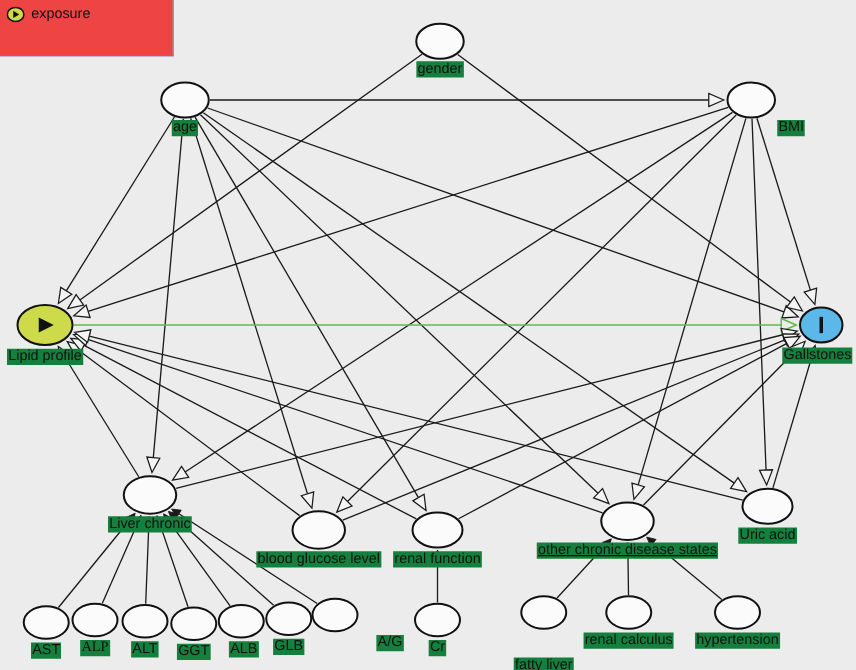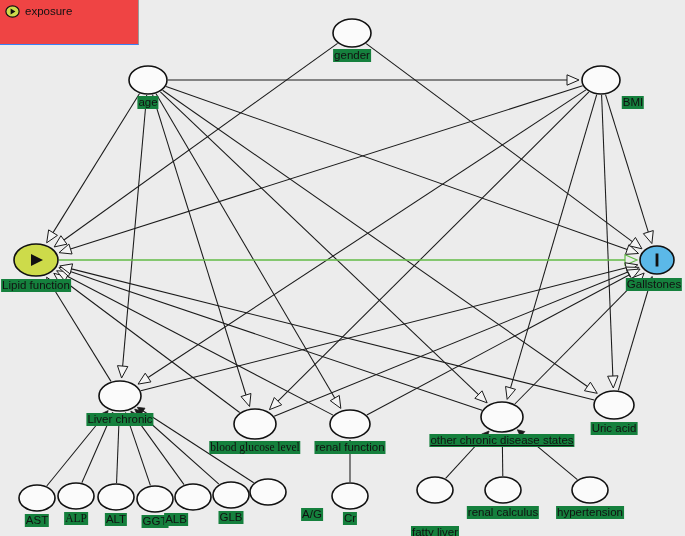--- a/index.html
+++ b/index.html
@@ -244,32 +244,32 @@
         <g>
           <ellipse cx="590" cy="490" rx="18" ry="13" class="node-ellipse plain"></ellipse>
         </g>
       </g>
   </svg>
 
   <div id="label-layer">
       <div class="node-label" style="left: 352px; top: 49px;">gender</div>
       <div class="node-label" style="left: 148px; top: 96px;">age</div>
       <div class="node-label" style="left: 601px; top: 96px; margin-left: 32px;">BMI</div>
-      <div class="node-label" style="left: 36px; top: 279px;">Lipid function</div>
+      <div class="node-label" style="left: 36px; top: 279px;">Lipid profile</div>
       <div class="node-label" style="left: 654px; top: 278px;">Gallstones</div>
       <div class="node-label" style="left: 120px; top: 413px;">Liver chronic</div>
-      <div class="node-label" style="left: 255px; top: 441px; font-family: Liberation Serif, serif;">blood glucose level</div>
+      <div class="node-label" style="left: 255px; top: 441px;">blood glucose level</div>
       <div class="node-label" style="left: 350px; top: 441px;">renal function</div>
       <div class="node-label" style="left: 502px; top: 434px; text-decoration: underline;">other chronic disease states</div>
       <div class="node-label" style="left: 614px; top: 422px;">Uric acid</div>
       <div class="node-label" style="left: 37px; top: 514px;">AST</div>
       <div class="node-label" style="left: 76px; top: 512px; font-family: Liberation Serif, serif;">ALP</div>
       <div class="node-label" style="left: 116px; top: 513px;">ALT</div>
       <div class="node-label" style="left: 155px; top: 515px;">GGT</div>
-      <div class="node-label" style="left: 176px; top: 513px;">ALB</div>
+      <div class="node-label" style="left: 195px; top: 513px;">ALB</div>
       <div class="node-label" style="left: 231px; top: 511px;">GLB</div>
       <div class="node-label" style="left: 268px; top: 508px; margin-left: 44px;">A/G</div>
       <div class="node-label" style="left: 350px; top: 512px;">Cr</div>
       <div class="node-label" style="left: 435px; top: 526px; text-align: center;">fatty liver</div>
       <div class="node-label" style="left: 503px; top: 506px;">renal calculus</div>
       <div class="node-label" style="left: 590px; top: 506px;">hypertension</div>
     </div>
 
   <div class="legend">
     <div class="legend-row">

